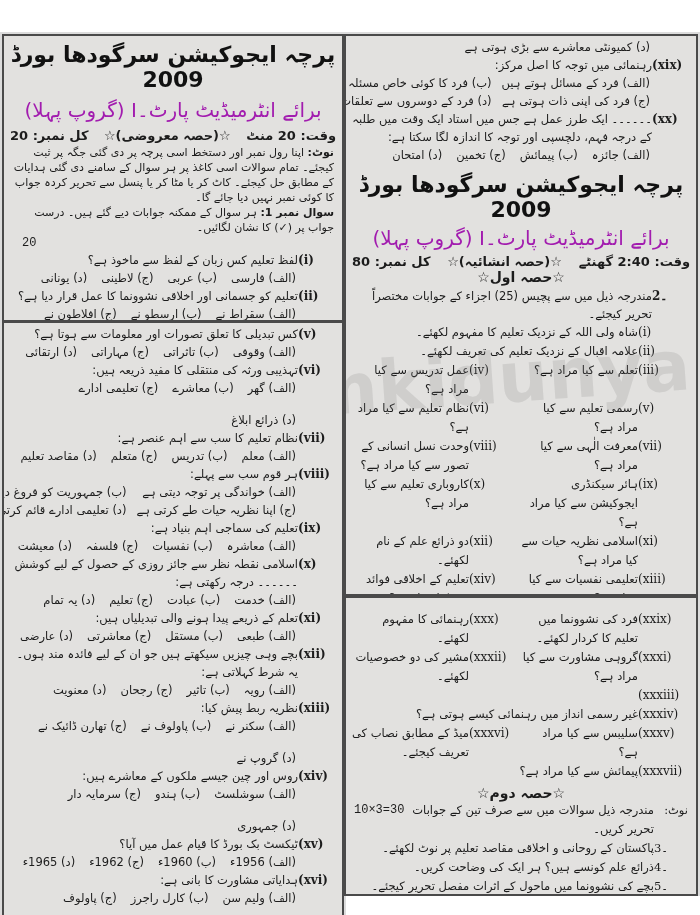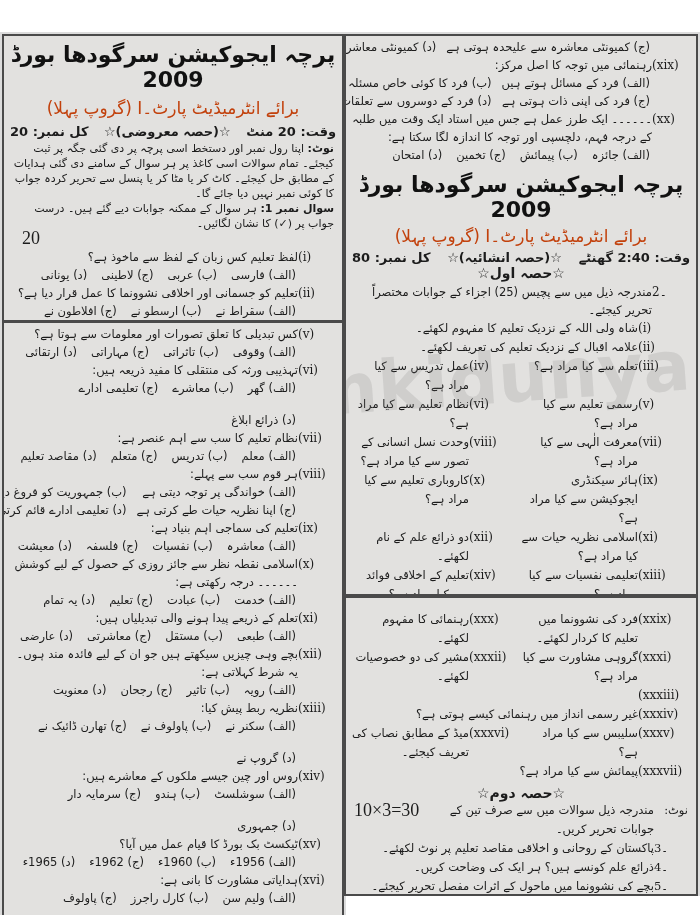--- a/index.html
+++ b/index.html
@@ -21,40 +21,40 @@
   .watermark {
     position:absolute; left:360px; top:330px; width:340px; height:240px;
     font-family:"DejaVu Sans", sans-serif; font-size:90px; font-weight:bold;
     color:rgba(120,120,120,0.18); transform:rotate(-4deg); pointer-events:none;
     direction:rtl; white-space:nowrap;
   }
   .title {
     text-align:center; font-weight:bold; font-size:22px; direction:rtl;
     font-family:"DejaVu Sans", sans-serif; letter-spacing:0.5px; color:#111;
   }
-  .subtitle { text-align:center; font-size:17px; direction:rtl; color:#c2410c; }
+  .subtitle { text-align:center; font-size:20px; direction:rtl; color:#a21caf; }
   .meta-row {
     display:flex; justify-content:space-between; align-items:center;
     direction:rtl; font-size:13px; padding:0 6px; font-weight:bold;
   }
   .note { direction:rtl; font-size:11px; line-height:15px; padding:0 8px; }
   .q { display:flex; direction:rtl; font-size:11.5px; line-height:18px; padding:0 6px; }
-  .q .num { width:38px; flex:none; direction:ltr; text-align:left; font-family:"DejaVu Serif", serif; font-size:12px; }
+  .q .num { width:38px; flex:none; direction:ltr; text-align:left; font-family:"DejaVu Serif", serif; font-size:12px;font-weight:bold; }
   .q .txt { flex:1; }
   .opts { display:flex; direction:rtl; font-size:11.5px; line-height:18px; padding:0 46px 0 6px; gap:14px; flex-wrap:wrap; }
   .opts.grid2 { display:grid; grid-template-columns:1fr 1fr; gap:0 10px; }
   .opt { white-space:nowrap; }
   .short-grid { display:grid; grid-template-columns:1fr 1fr; direction:rtl; font-size:11.5px; line-height:19px; padding:0 6px; }
   .short { display:flex; direction:rtl; }
   .short .num { width:52px; flex:none; direction:ltr; text-align:left; font-family:"DejaVu Serif", serif; font-size:12px; }
   .short.full { grid-column:1 / span 2; }
   .center { text-align:center; direction:rtl; font-size:14px; font-weight:bold; }
   .long { display:flex; direction:rtl; font-size:11.5px; line-height:19px; padding:0 8px; }
   .long .num { width:34px; flex:none; direction:ltr; text-align:left; font-family:"DejaVu Serif", serif; }
-  .marks-right { font-family:Liberation Serif, serif; font-size:18px; direction:ltr; }
+  .marks-right { font-family:Liberation Mono, monospace; font-size:12px; direction:ltr; }
 </style>
 </head>
 <body>
 
 <div class="paper">
 
   <div class="box" style="left:2px; top:2px; width:342px; height:288px;">
     <div class="title" style="margin-top:6px;">پرچہ ایجوکیشن سرگودھا بورڈ 2009</div>
     <div class="subtitle" style="margin-top:6px;">برائے انٹرمیڈیٹ پارٹ۔I (گروپ پہلا)</div>
     <div class="meta-row" style="margin-top:6px;">
@@ -234,21 +234,20 @@
 
     <div class="q">
         <span class="num">(xvii)</span>
         <span class="txt">پیمائش جائزے کا کونسا پہلو ہے؟</span>
       </div>
 
   </div>
 
   <div class="box" style="left:344px; top:2px; width:354px; height:562px; padding-top:2px;">
     <div class="opts grid2">
-      <span class="opt">(ج) کمیونٹی معاشرہ سے علیحدہ ہوتی ہے</span>
       <span class="opt">(د) کمیونٹی معاشرے سے بڑی ہوتی ہے</span>
     </div>
 
     <div class="q">
         <span class="num">(xix)</span>
         <span class="txt">رہنمائی میں توجہ کا اصل مرکز:</span>
       </div>
     <div class="opts grid2">
       <span class="opt">(الف) فرد کے مسائل ہوتے ہیں</span>
       <span class="opt">(ب) فرد کا کوئی خاص مسئلہ ہوتا ہے</span>

